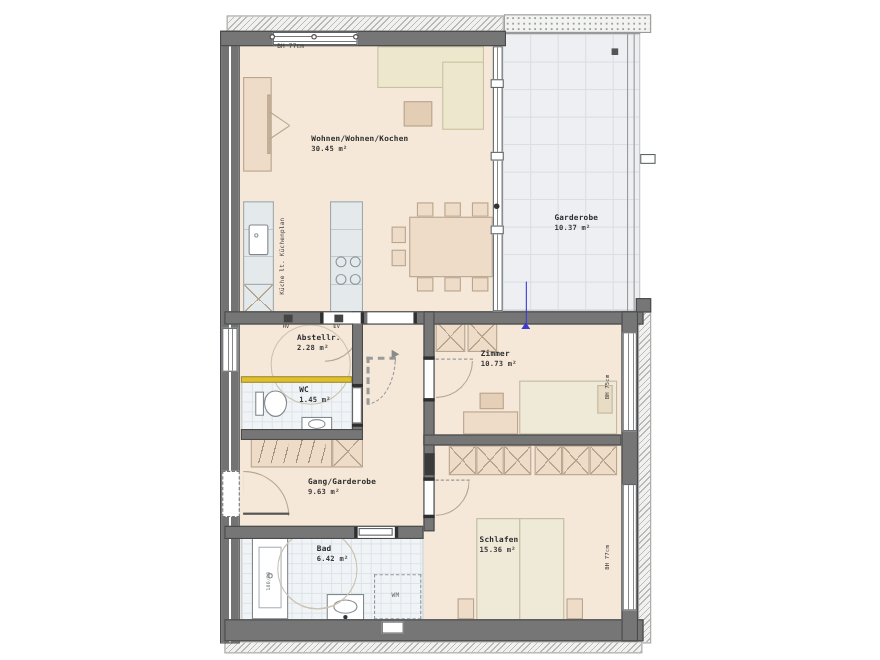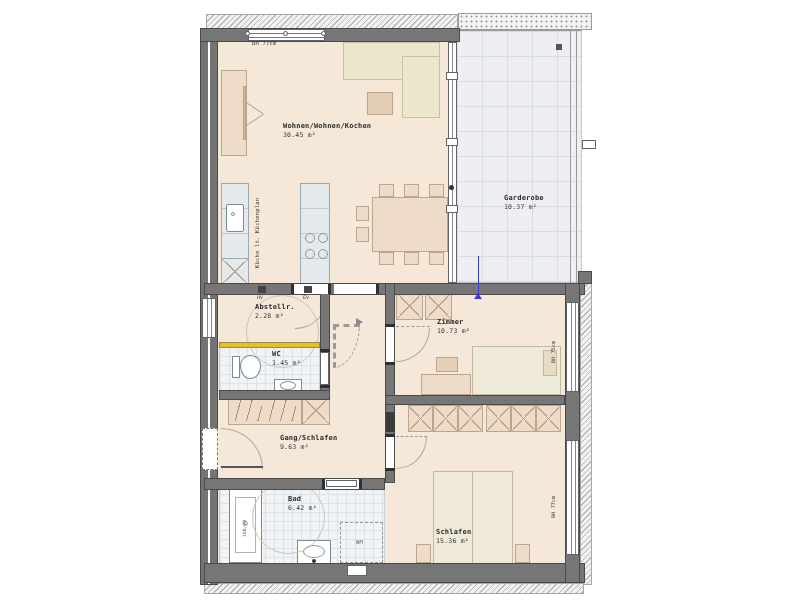--- a/index.html
+++ b/index.html
@@ -32,21 +32,21 @@
   .fix{background:#fff;border:1px solid #7f8a90;}
   .kit{background:#e4e9ec;border:1px solid #9fa8ad;
        background-image:repeating-linear-gradient(to bottom,transparent 0 24px,#c3c9cd 24px 25px);}
   .xcell{background-color:#eedcc8;border:1px solid #b9a68f;
          background-image:linear-gradient(to top right,transparent calc(50% - 0.6px),#b9a68f calc(50% - 0.6px) calc(50% + 0.6px),transparent calc(50% + 0.6px)),
                           linear-gradient(to bottom right,transparent calc(50% - 0.6px),#b9a68f calc(50% - 0.6px) calc(50% + 0.6px),transparent calc(50% + 0.6px));}
   .hang{background-image:repeating-linear-gradient(105deg,transparent 0 6px,#a8917a 6px 7px,transparent 7px 11px);}
   
   .rlabel{position:absolute;color:#2b2b2b;font-size:7px;font-weight:700;line-height:1.3;
           letter-spacing:.2px;white-space:nowrap;}
-  .rlabel .area{display:block;font-weight:400;font-size:6.5px;color:#3a3a3a;}
+  .rlabel .area{display:block;font-weight:700;font-size:6.5px;color:#3a3a3a;}
   .note{position:absolute;color:#3a3a3a;font-size:5.5px;white-space:nowrap;letter-spacing:.2px;}
   .rot{transform:rotate(-90deg);transform-origin:0 0;}
   
   .turncircle{border:1px solid #cbc2b1;border-radius:50%;}
   .arc-br{border-right:1px solid #b4a894;border-bottom:1px solid #b4a894;border-radius:0 0 100% 0;}
   .arc-tr{border-top:1px solid #b4a894;border-right:1px solid #b4a894;border-radius:0 100% 0 0;}
   .dash{border-style:dashed;border-color:#9a9a9a;}
   .dot{border-radius:50%;}
 </style>
 </head>
@@ -209,41 +209,41 @@
   <div class="abs" style="left:474px;top:293px;width:0;height:0;border-left:4px solid transparent;border-right:4px solid transparent;border-bottom:6px solid #3b3bd4;"></div>
 
   <div class="rlabel" style="left:283px;top:122px;">
     <span>Wohnen/Wohnen/Kochen</span>
     <span class="area">30.45 m²</span>
   </div>
   <div class="rlabel" style="left:504px;top:194px;">
     <span>Garderobe</span>
     <span class="area">10.37 m²</span>
   </div>
-  <div class="rlabel" style="left:255px;top:303px;">
+  <div class="rlabel" style="left:270px;top:303px;">
     <span>Abstellr.</span>
     <span class="area">2.28 m²</span>
   </div>
   <div class="rlabel" style="left:272px;top:350px;">
     <span>WC</span>
     <span class="area">1.45 m²</span>
   </div>
   <div class="rlabel" style="left:437px;top:318px;">
     <span>Zimmer</span>
     <span class="area">10.73 m²</span>
   </div>
   <div class="rlabel" style="left:280px;top:434px;">
-    <span>Gang/Schlafen</span>
+    <span>Gang/Garderobe</span>
     <span class="area">9.63 m²</span>
   </div>
   <div class="rlabel" style="left:288px;top:495px;">
     <span>Bad</span>
     <span class="area">6.42 m²</span>
   </div>
-  <div class="rlabel" style="left:436px;top:487px;margin-top:41px;">
+  <div class="rlabel" style="left:436px;top:487px;">
     <span>Schlafen</span>
     <span class="area">15.36 m²</span>
   </div>
 
   <div class="note" style="left:252px;top:40px;">BH 77cm</div>
   <div class="note" style="left:257px;top:295px;font-size:4.8px;">HV</div>
   <div class="note" style="left:303px;top:295px;font-size:4.8px;">EV</div>
   <div class="note rot" style="left:254px;top:268px;">Küche lt. Küchenplan</div>
   <div class="note rot" style="left:550px;top:363px;font-size:5px;">BH 75cm</div>
   <div class="note rot" style="left:550px;top:518px;font-size:5px;">BH 77cm</div>

